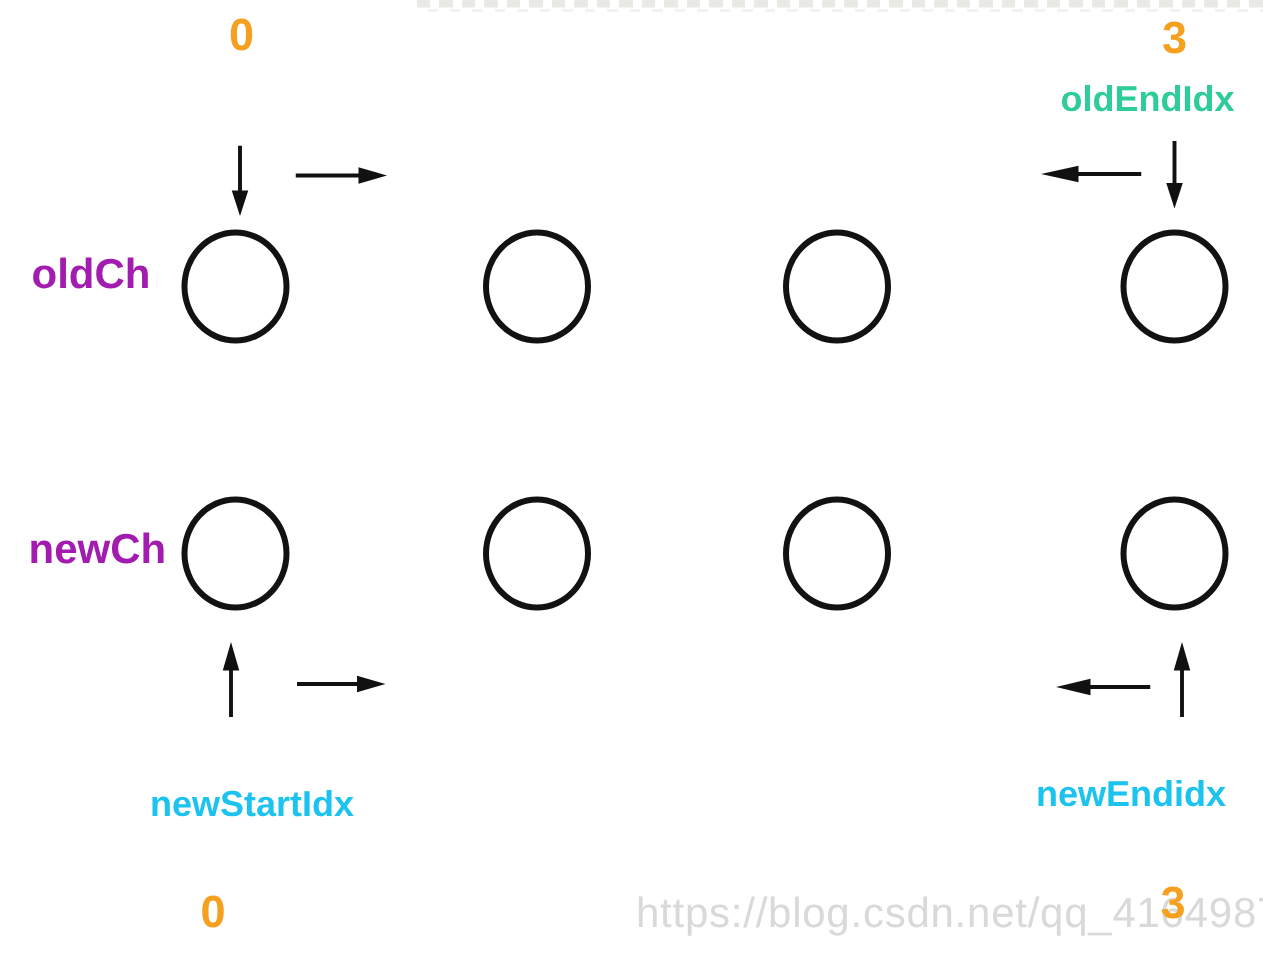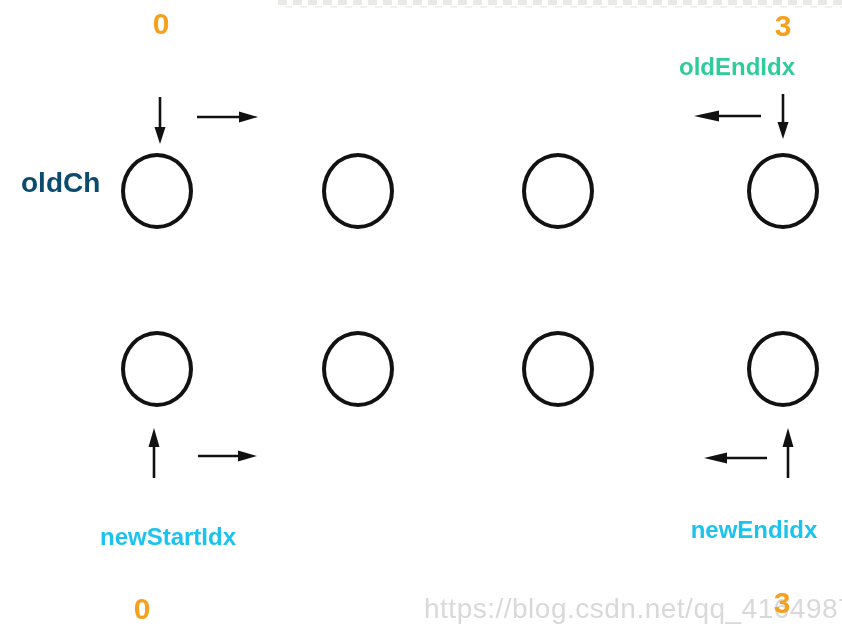--- a/index.html
+++ b/index.html
@@ -21,21 +21,21 @@
   }
   .ptr-label{
     font-size:24px;
     font-weight:600;
     line-height:1;
     white-space:nowrap;
   }
   .ptr-old{color:#2ecc9a;}
   .ptr-new{color:#1cc3ee;}
   .row-label{
-    color:#0c4a6e;
+    color:#a21caf;
     font-size:28px;
     font-weight:600;
     line-height:1;
     white-space:nowrap;
   }
   .vnode{
     position:absolute;
     width:64px;height:68px;
     border:4px solid #121212;
     border-radius:50%;
@@ -68,21 +68,21 @@
 <body>
 
 <div class="canvas">
 
   <div class="top-dashes"></div>
   <div class="top-dashes-2"></div>
 
   <div class="abs center-x idx-num" style="left:161px;top:9px;">0</div>
   <div class="abs center-x idx-num" style="left:783px;top:11px;">3</div>
 
-  <div class="abs center-x ptr-label ptr-old" style="left:737px;top:55px;text-align:right;">oldEndIdx</div>
+  <div class="abs center-x ptr-label ptr-old" style="left:765px;top:55px;text-align:right;">oldEndIdx</div>
 
   <svg class="arrow" style="left:152px;top:97px;" width="16" height="47" viewBox="0 0 16 47">
     <line x1="8" y1="0" x2="8" y2="32" stroke="#111" stroke-width="2.6"></line>
     <polygon points="2.5,30 13.5,30 8,47" fill="#111"></polygon>
   </svg>
   <svg class="arrow" style="left:197px;top:109px;" width="61" height="16" viewBox="0 0 61 16">
     <line x1="0" y1="8" x2="44" y2="8" stroke="#111" stroke-width="2.6"></line>
     <polygon points="42,2.5 42,13.5 61,8" fill="#111"></polygon>
   </svg>
   <svg class="arrow" style="left:694px;top:108px;" width="67" height="16" viewBox="0 0 67 16">
@@ -93,20 +93,21 @@
     <line x1="8" y1="0" x2="8" y2="30" stroke="#111" stroke-width="2.6"></line>
     <polygon points="2.5,28 13.5,28 8,45" fill="#111"></polygon>
   </svg>
 
   <div class="abs row-label" style="left:21px;top:169px;">oldCh</div>
   <div class="vnode" style="left:121px;top:153px;"></div>
   <div class="vnode" style="left:322px;top:153px;"></div>
   <div class="vnode" style="left:522px;top:153px;"></div>
   <div class="vnode" style="left:747px;top:153px;"></div>
 
+  <div class="abs row-label" style="left:19px;top:352px;">newCh</div>
   <div class="vnode" style="left:121px;top:331px;"></div>
   <div class="vnode" style="left:322px;top:331px;"></div>
   <div class="vnode" style="left:522px;top:331px;"></div>
   <div class="vnode" style="left:747px;top:331px;"></div>
 
   <svg class="arrow" style="left:146px;top:428px;" width="16" height="50" viewBox="0 0 16 50">
     <line x1="8" y1="50" x2="8" y2="15" stroke="#111" stroke-width="2.6"></line>
     <polygon points="2.5,19 13.5,19 8,0" fill="#111"></polygon>
   </svg>
   <svg class="arrow" style="left:198px;top:448px;" width="59" height="16" viewBox="0 0 59 16">

